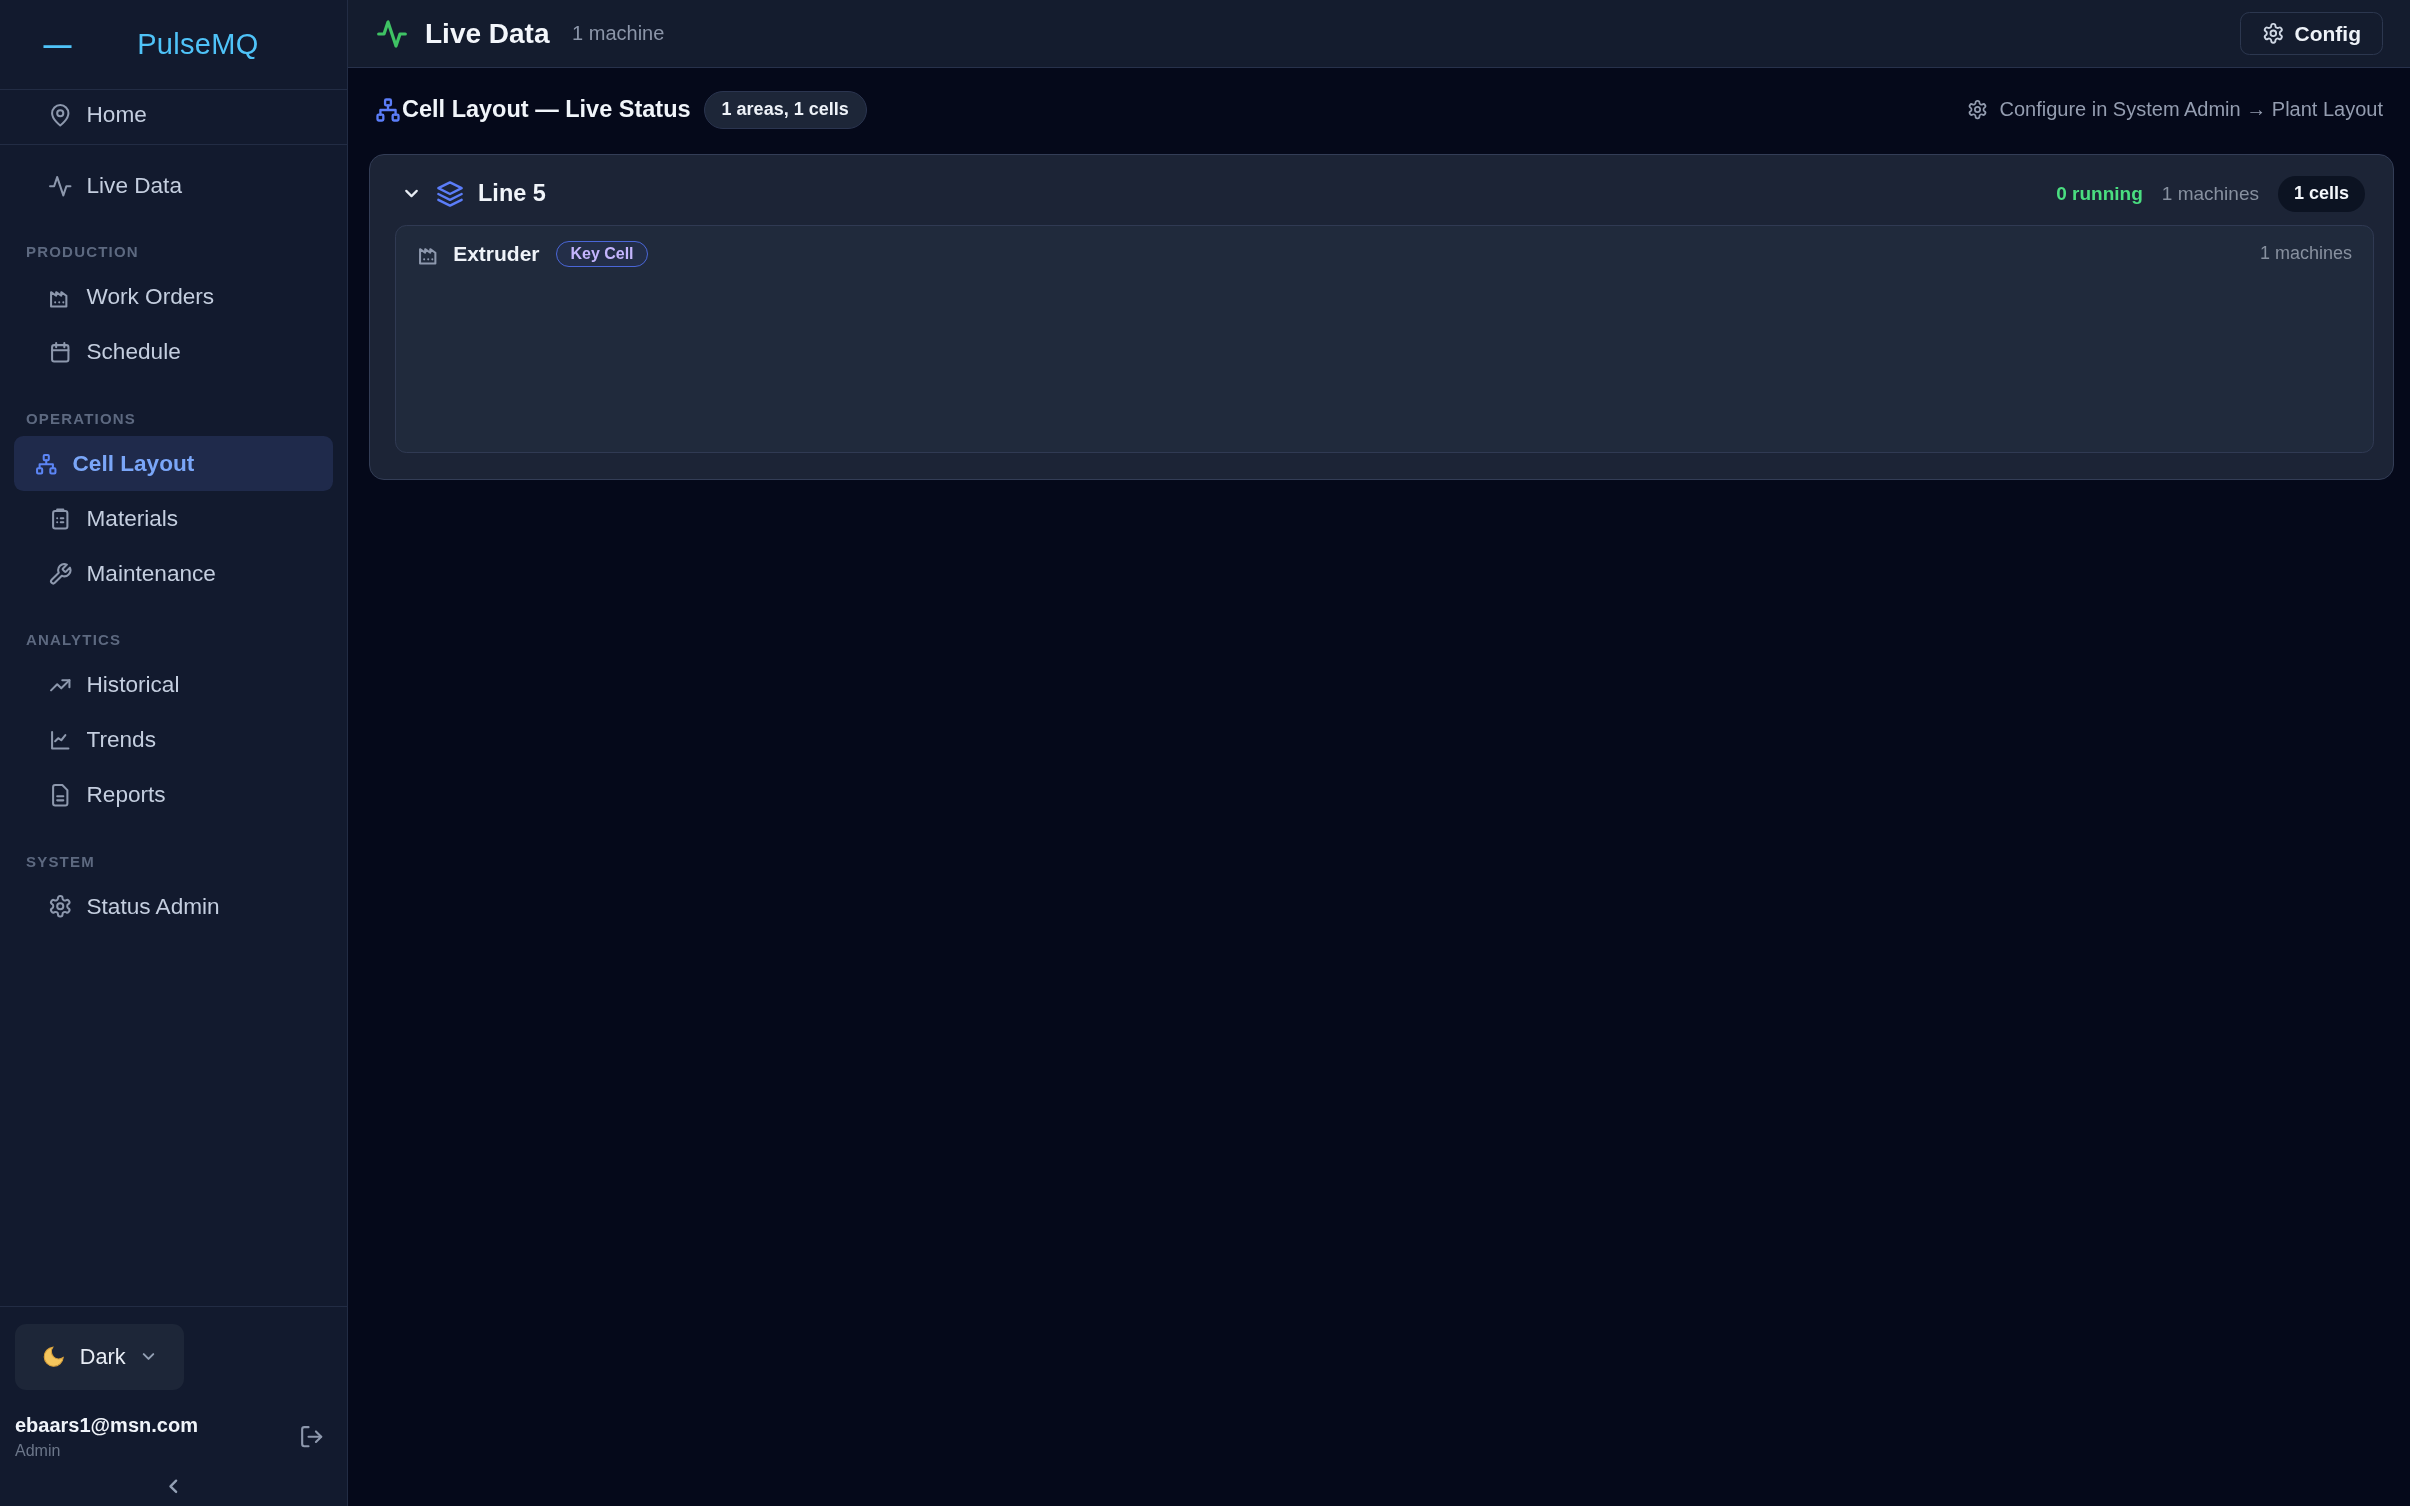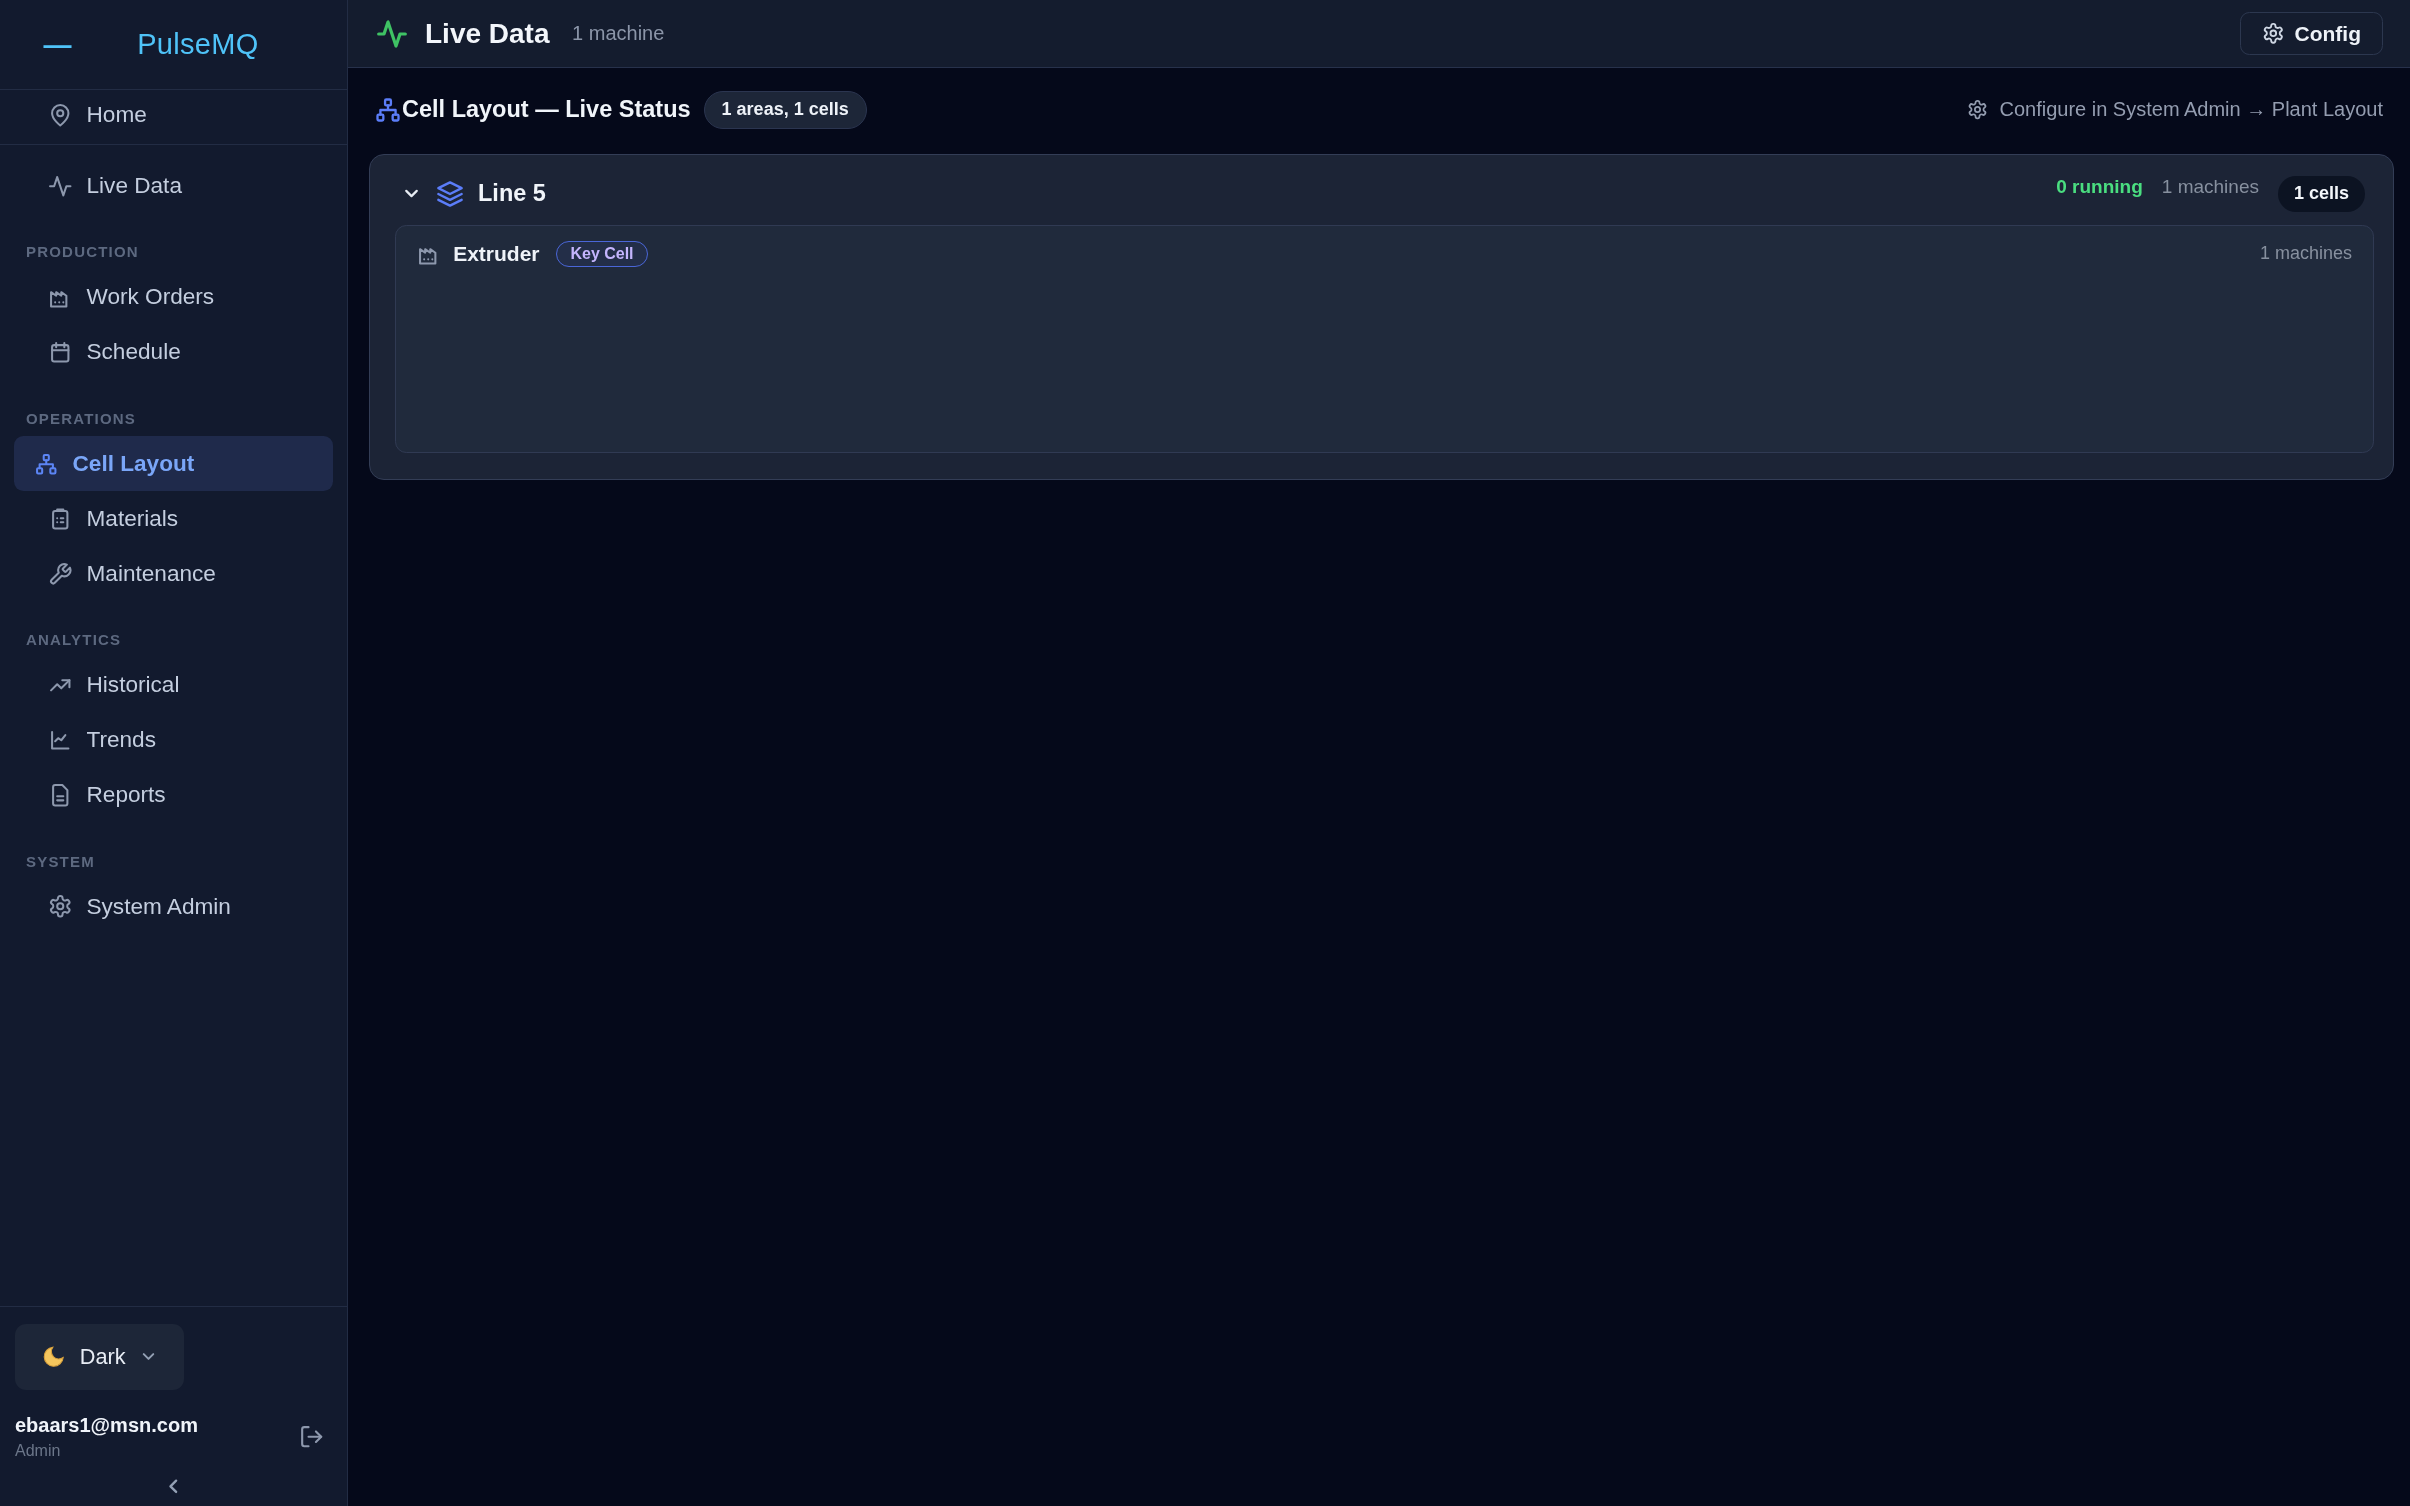--- a/index.html
+++ b/index.html
@@ -112,21 +112,21 @@
     margin: 2.8px 17px 0 21px; height: 326px;
     background: #1c2436; border: 0.9px solid #333d56; border-radius: 15px;
   }
   .line-header {
     height: 70px; display: flex; align-items: center; padding: 8px 28px 0 31px;
   }
   .line-left { display: flex; align-items: center; gap: 14px; flex: 1; cursor: pointer; }
   .line-chevron { width: 21px; height: 21px; color: #e7ecf3; }
   .layers-icon { width: 28px; height: 28px; color: #5b7df9; }
   .line-name { color: #f1f5fa; font-size: 23.5px; font-weight: 700; }
-  .line-right { display: flex; align-items: flex-start; gap: 19px; }
+  .line-right { display: flex; align-items: center; gap: 19px; }
   .running-label { color: #4ade80; font-size: 19px; font-weight: 600; }
   .machines-label { color: #87909f; font-size: 19px; }
   .cells-badge {
     background: #0c1322; color: #f4f7fb; font-size: 18px; font-weight: 700;
     padding: 7.5px 16px; border-radius: 941px;
   }
   .area-panel {
     margin: 0 19px 0 24.5px; height: 228px;
     background: #202a3c; border: 0.9px solid #303a53; border-radius: 11.3px;
   }
@@ -249,21 +249,21 @@
           </svg>
         <span>Reports</span>
       </div>
 
       <div class="section-label">SYSTEM</div>
       <div class="nav-item">
         <svg class="nicon" viewBox="0 0 24 24" fill="none" stroke="currentColor" stroke-width="2" stroke-linecap="round" stroke-linejoin="round">
             <circle cx="12" cy="12" r="3"></circle>
             <path d="M12.22 2h-.44a2 2 0 0 0-2 2v.18a2 2 0 0 1-1 1.73l-.43.25a2 2 0 0 1-2 0l-.15-.08a2 2 0 0 0-2.73.73l-.22.38a2 2 0 0 0 .73 2.73l.15.1a2 2 0 0 1 1 1.72v.51a2 2 0 0 1-1 1.74l-.15.09a2 2 0 0 0-.73 2.73l.22.38a2 2 0 0 0 2.73.73l.15-.08a2 2 0 0 1 2 0l.43.25a2 2 0 0 1 1 1.73V20a2 2 0 0 0 2 2h.44a2 2 0 0 0 2-2v-.18a2 2 0 0 1 1-1.73l.43-.25a2 2 0 0 1 2 0l.15.08a2 2 0 0 0 2.73-.73l.22-.39a2 2 0 0 0-.73-2.73l-.15-.08a2 2 0 0 1-1-1.74v-.5a2 2 0 0 1 1-1.74l.15-.09a2 2 0 0 0 .73-2.73l-.22-.38a2 2 0 0 0-2.73-.73l-.15.08a2 2 0 0 1-2 0l-.43-.25a2 2 0 0 1-1-1.73V4a2 2 0 0 0-2-2z"></path>
           </svg>
-        <span>System Admin</span>
+        <span>Status Admin</span>
       </div>
     </nav>
 
     <div class="sidebar-footer">
       <button class="theme-btn">
         <svg class="moon" viewBox="0 0 24 24">
             <path d="M21 12.8A9 9 0 1 1 11.2 3a7 7 0 0 0 9.8 9.8z" fill="#f5c65d" stroke="#d9a13c" stroke-width="1"></path>
           </svg>
         <span>Dark</span>
         <svg class="chev" viewBox="0 0 24 24" fill="none" stroke="currentColor" stroke-width="2.5" stroke-linecap="round" stroke-linejoin="round">

